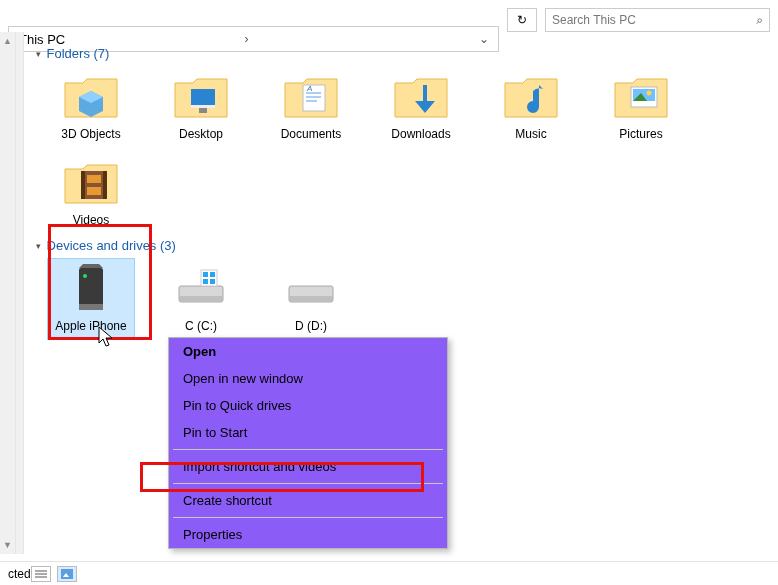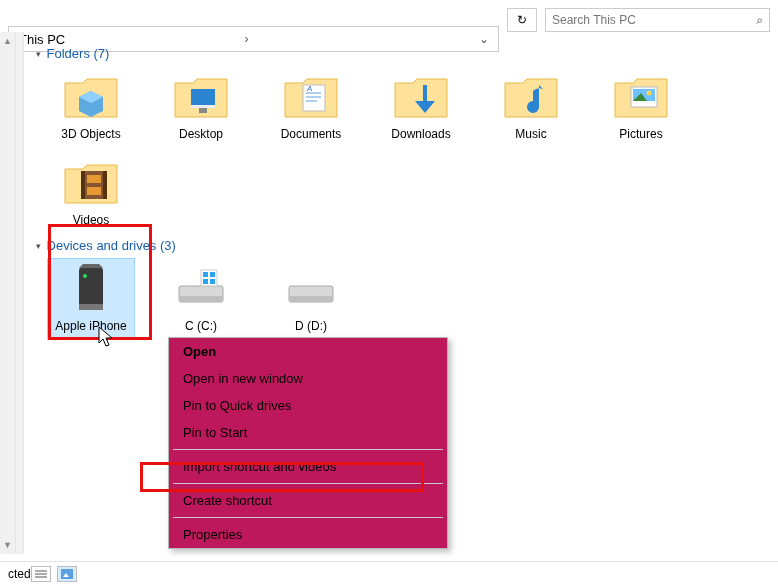--- a/index.html
+++ b/index.html
@@ -117,21 +117,21 @@
     width: 104px; height: 116px;
   }
   .red-box.import {
     left: 140px; top: 430px;
     width: 284px; height: 30px;
   }
   .context-menu {
     position: absolute;
     left: 144px; top: 305px;
     width: 280px;
-    background: #be185d;
+    background: #8b5cf6;
     border: 1px solid #b7b7b7;
     box-shadow: 3px 3px 6px rgba(0,0,0,0.25);
     font-size: 13px;
   }
   .context-menu .mi {
     padding: 6px 14px;
   }
   .context-menu .mi.bold { font-weight: 700; }
   .context-menu .sep {
     height: 1px;

